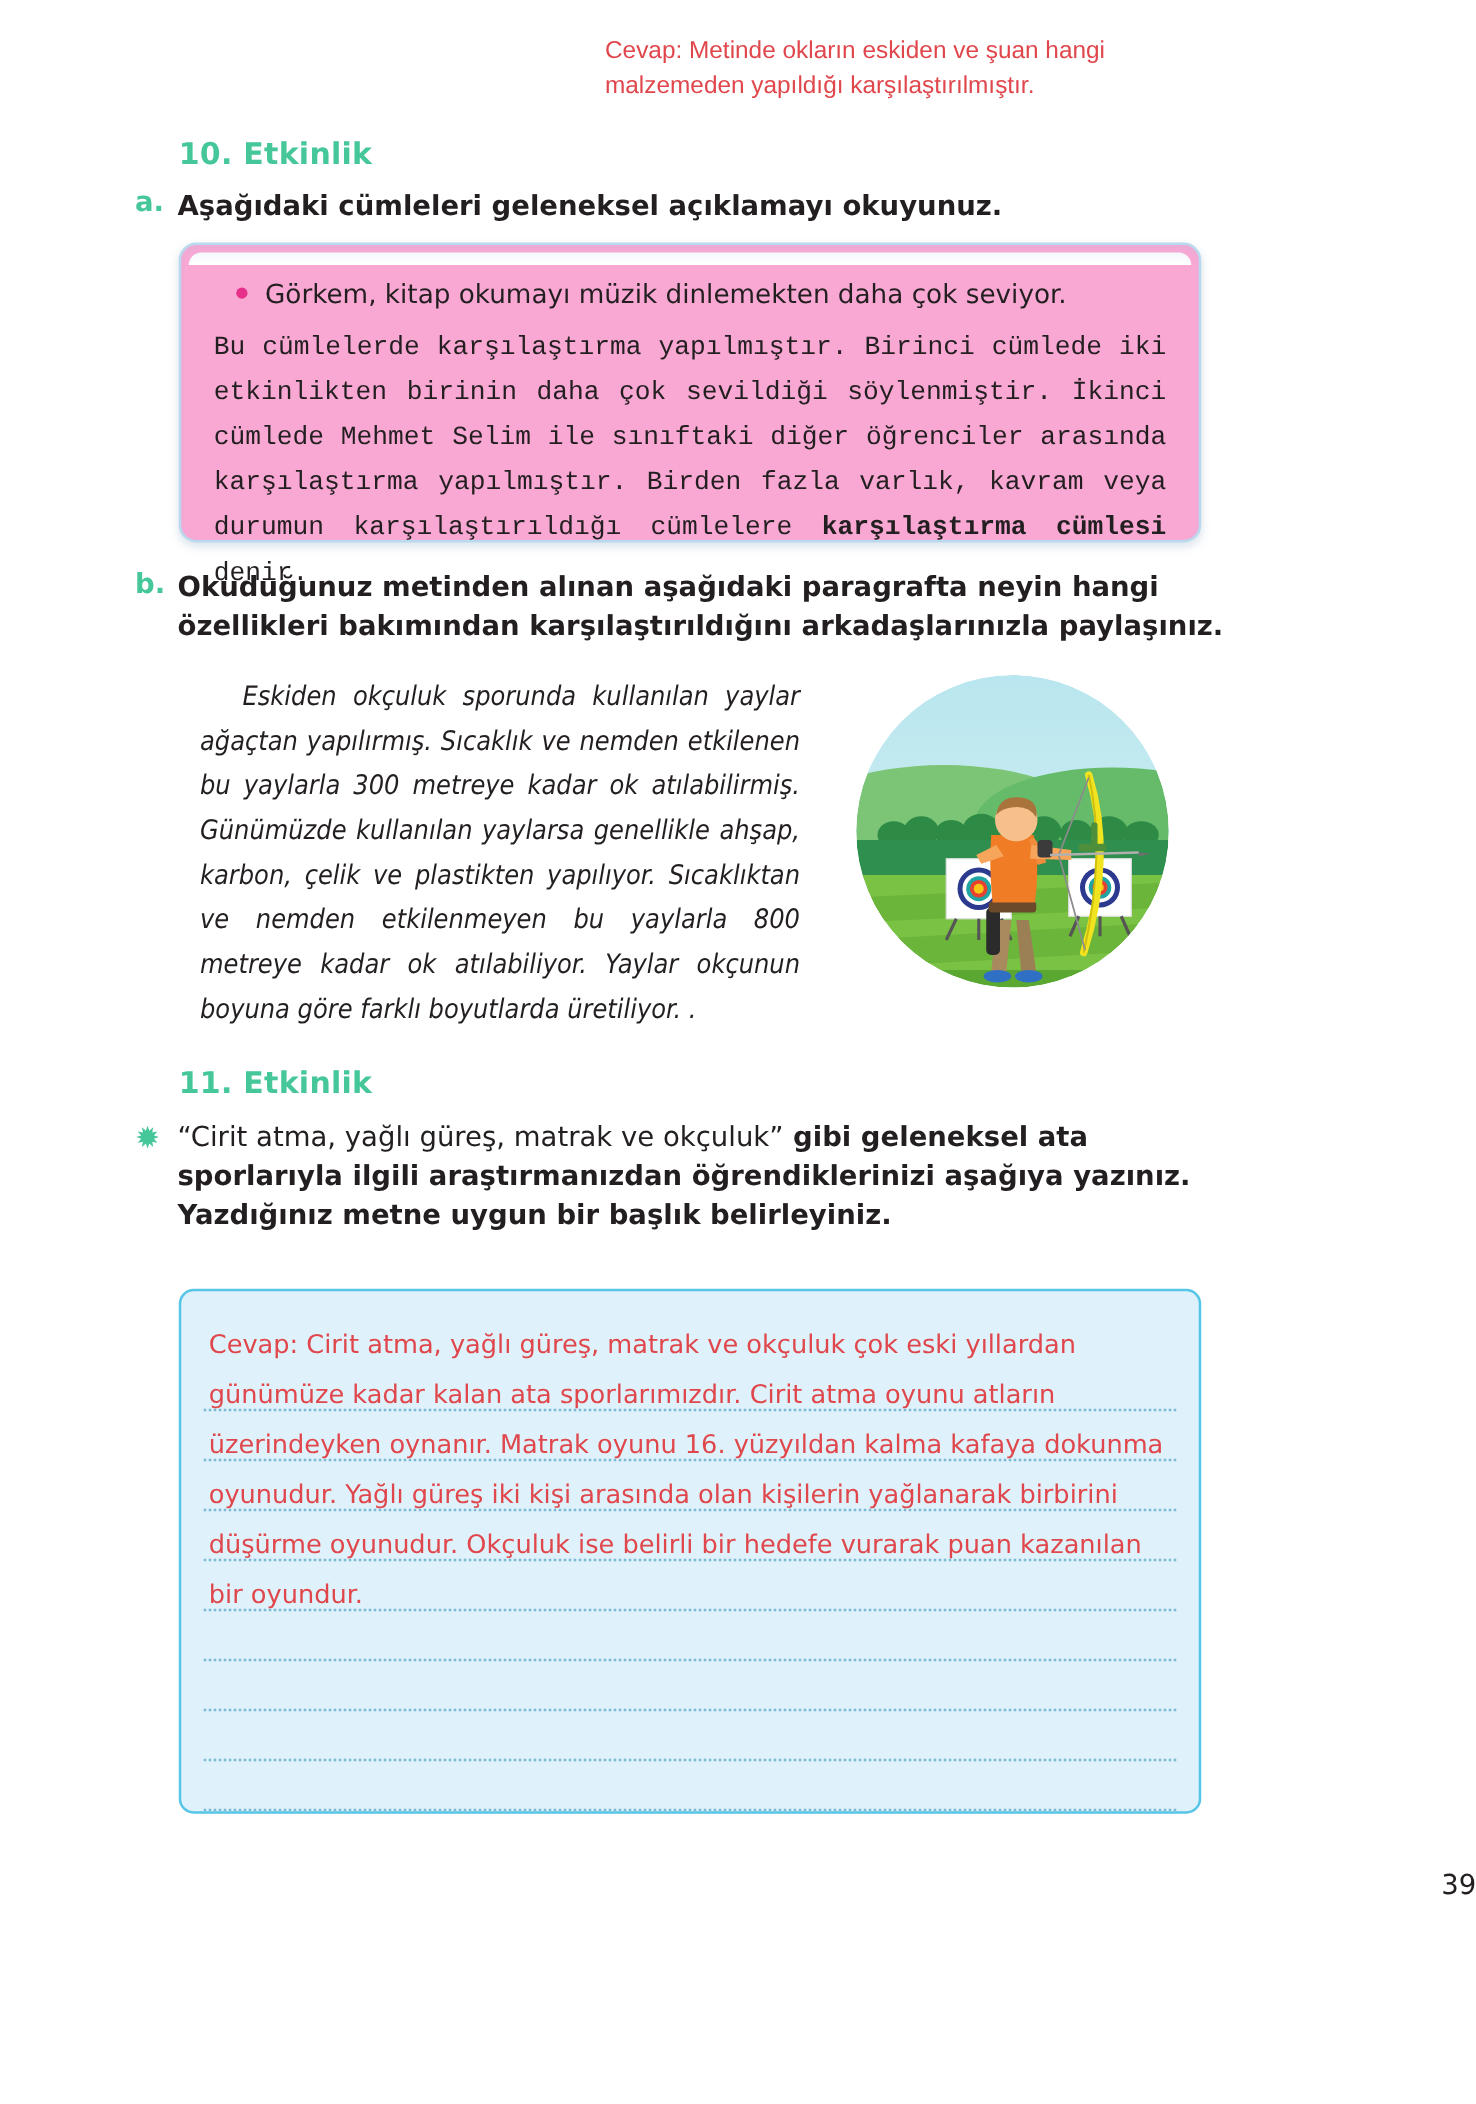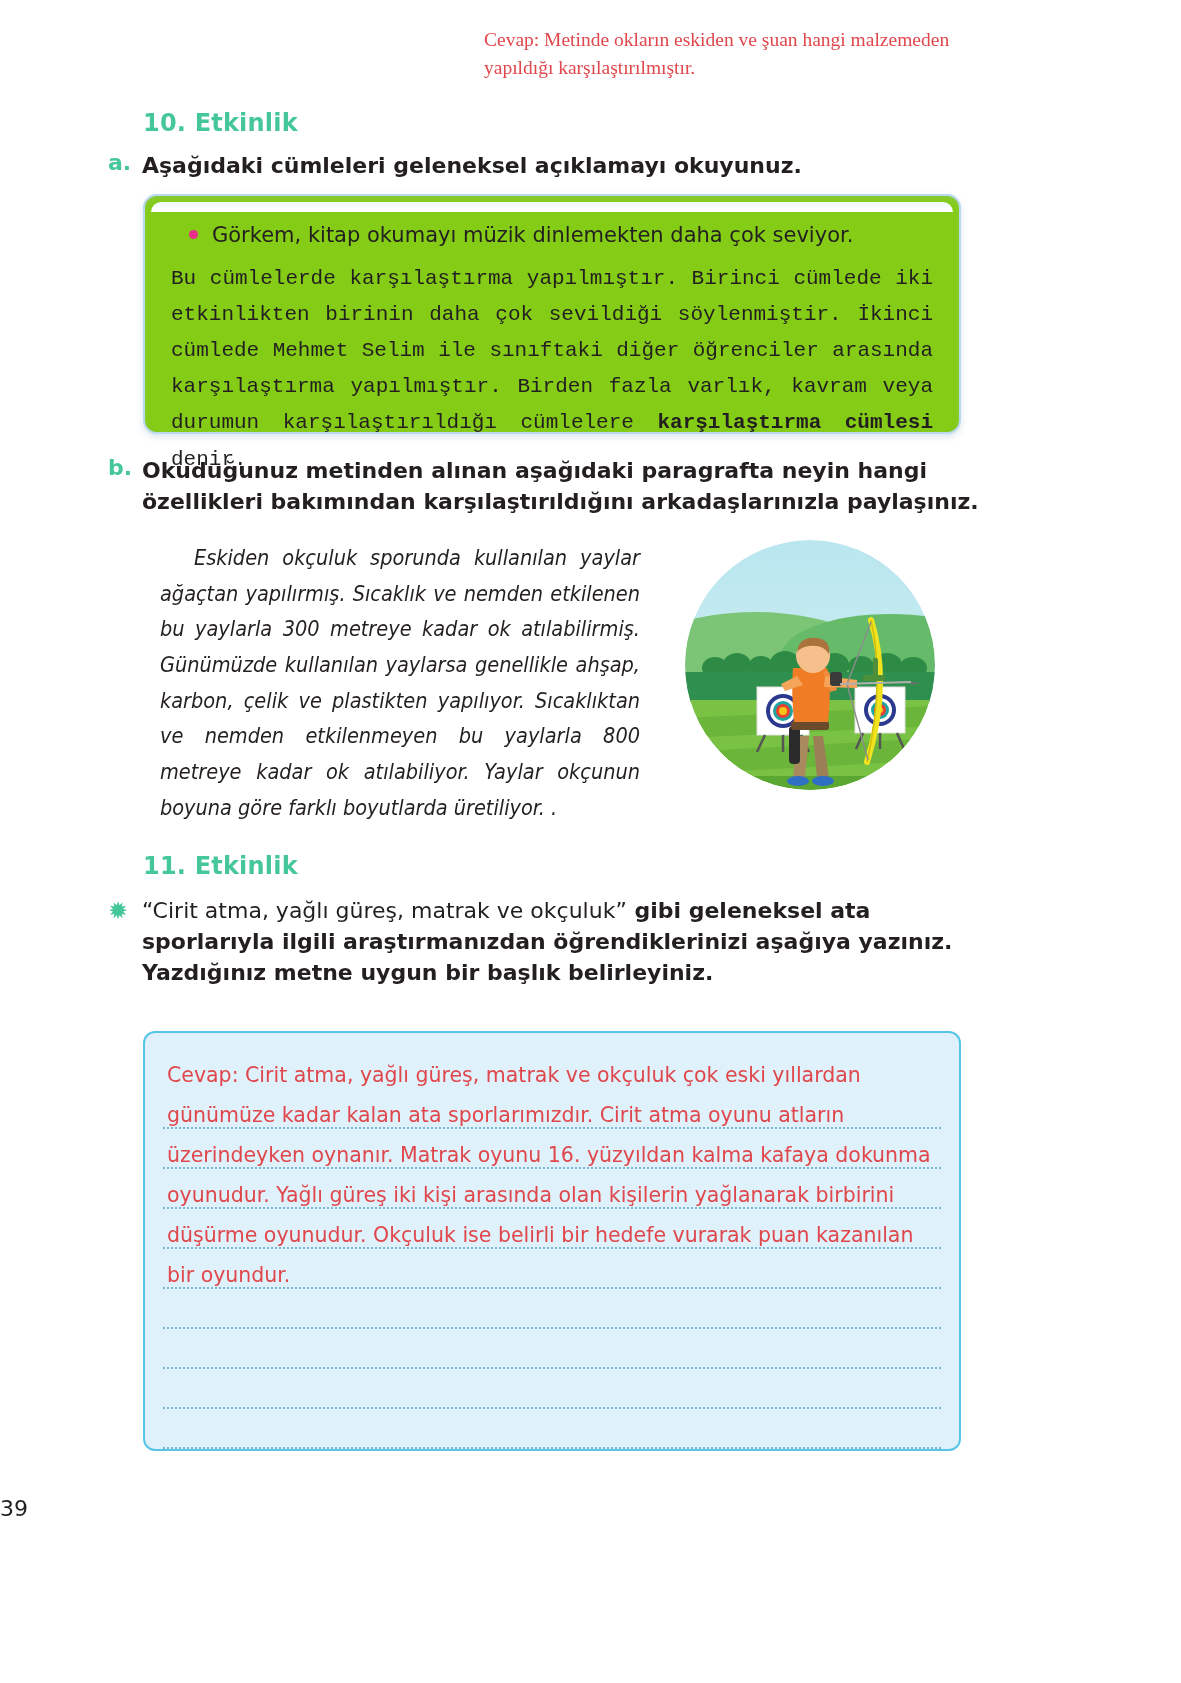--- a/index.html
+++ b/index.html
@@ -10,21 +10,21 @@
     font-family:"Liberation Sans", sans-serif;
     position:relative;
     overflow:hidden;
   }
   .page { position:relative; width:1181px; height:1683px; padding:0; }
 
   
   .top-note {
     position:absolute; left:484px; top:26px; width:470px;
     color:#e0474c; font-size:19.5px; line-height:1.45;
-    font-family:Liberation Serif, serif;
+    font-family:Liberation Sans, sans-serif;
   }
 
   
   .etkinlik-head {
     color:#46c79a; font-weight:bold; font-size:24px;
     letter-spacing:.2px;
     font-family:"DejaVu Sans", sans-serif;
   }
 
   .instr-row { display:flex; align-items:flex-start; }
@@ -37,21 +37,21 @@
     color:#231f20; font-weight:bold; font-size:22px; line-height:1.42;
     font-family:"DejaVu Sans", sans-serif;
     flex:1;
   }
 
   
   .bullet-box {
     position:absolute; left:143px; top:194px; width:818px; height:240px;
     border:2px solid #b9d9ee;
     border-radius:14px;
-    background:#84cc16;
+    background:#f9a8d4;
     box-shadow:0 3px 7px rgba(120,150,180,.25), inset 0 3px 6px rgba(160,190,215,.18);
     padding:22px 26px 18px 26px;
   }
   .bullet-box::before{
     content:""; position:absolute; left:6px; top:6px; right:6px; height:10px;
     border-radius:10px 10px 0 0;
     background:linear-gradient(#f3f8fc,#ffffff);
   }
   .bullet-line { display:flex; align-items:flex-start; margin-bottom:9px; }
   .dot {
@@ -110,21 +110,21 @@
     border-bottom:2px dotted #7ab9d4;
   }
   .answer-text {
     position:absolute; left:22px; right:20px; top:22px;
     color:#e0474c; font-size:20.5px; line-height:40px;
     font-family:"DejaVu Sans", sans-serif;
   }
 
   .page-number {
     position:absolute; left:0; right:0; top:1496px;
-    text-align:left; font-size:22px; color:#231f20;
+    text-align:right; font-size:22px; color:#231f20;
     font-family:"DejaVu Sans", sans-serif;
   }
 </style>
 </head>
 <body>
 
 <div class="page">
 
   <div class="top-note">Cevap: Metinde okların eskiden ve şuan hangi malzemeden yapıldığı karşılaştırılmıştır.</div>
 

